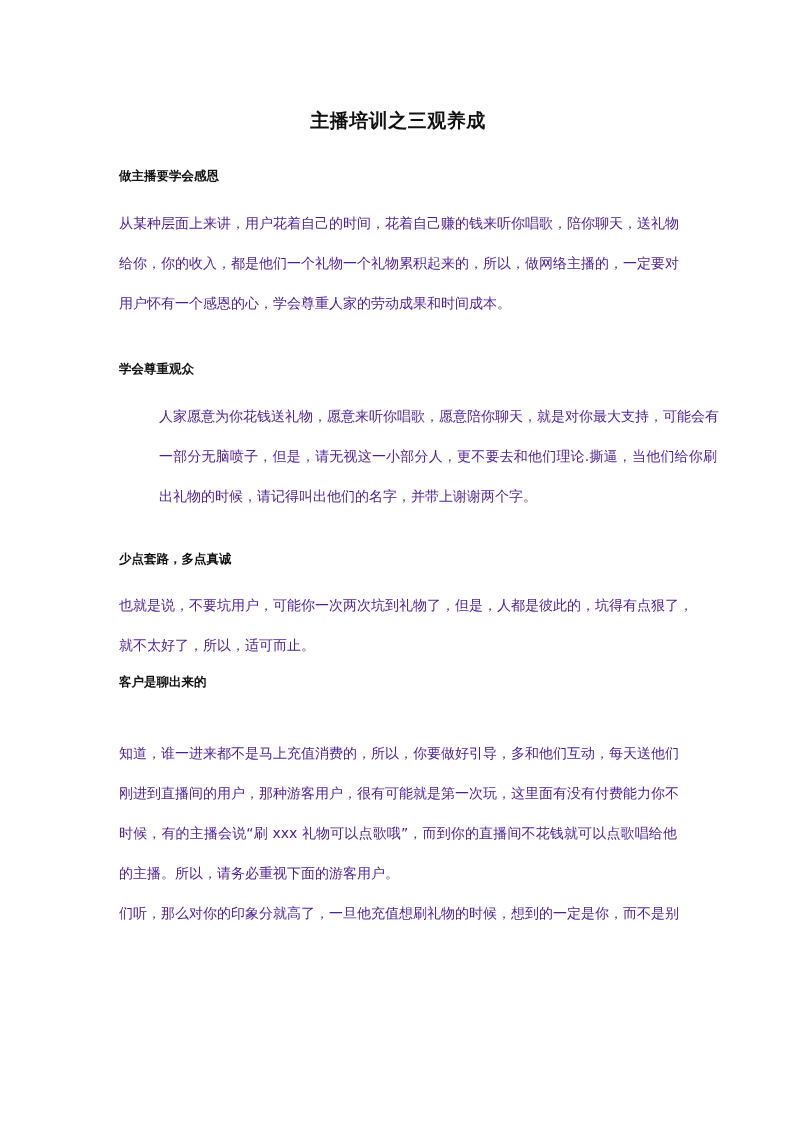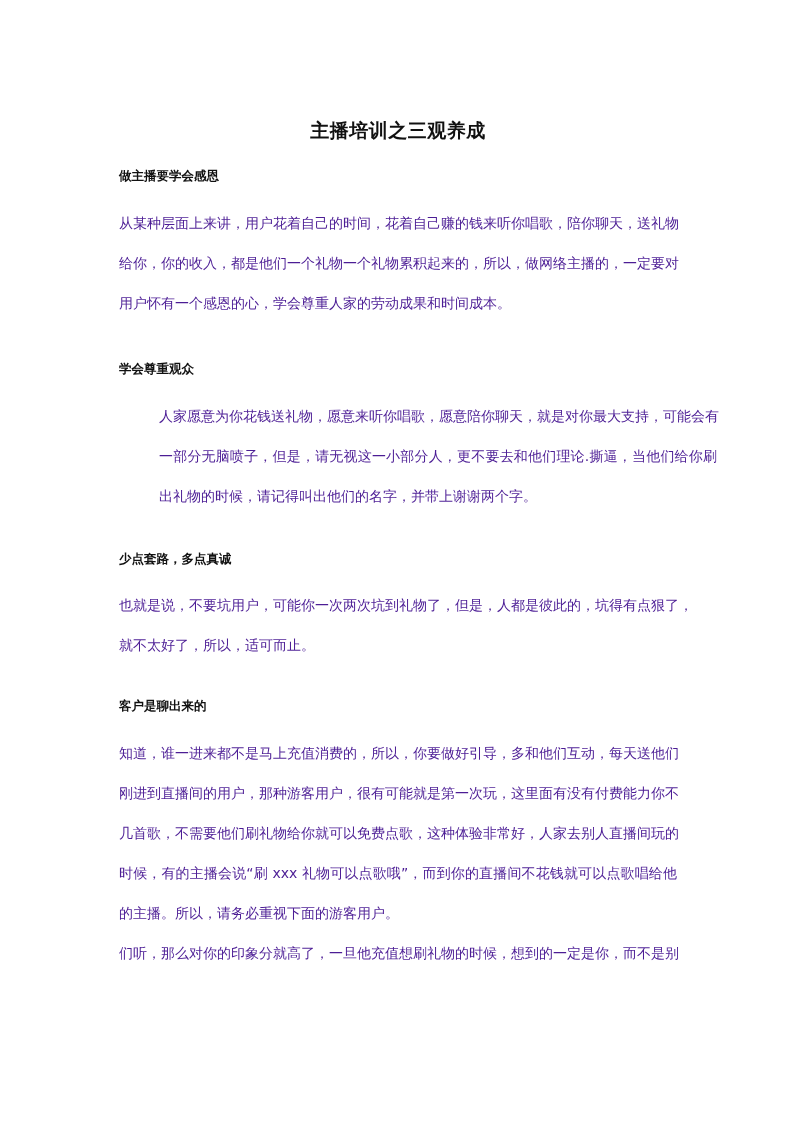--- a/index.html
+++ b/index.html
@@ -1,19 +1,19 @@
 <!DOCTYPE html>
 <html><head>
 <meta charset="utf-8">
 <style>
   html, body { margin: 0; padding: 0; background: #ffffff; }
   body { width: 794px; height: 1123px; position: relative; overflow: hidden;
          font-family: "DejaVu Sans", "Liberation Sans", sans-serif; color: #1a1a1a; }
   .page { position: absolute; left: 119px; top: 0; width: 558px; }
-  .title { position: absolute; left: 0; width: 558px; top: 118px; text-align: center;
+  .title { position: absolute; left: 0; width: 558px; top: 108px; text-align: center;
            font-size: 19px; font-weight: bold; letter-spacing: 0.5px; color: #111; }
   .heading { position: absolute; left: 0; font-size: 12.5px; font-weight: bold; color: #111; text-align: right; }
   .para { position: absolute; left: 0; width: 558px; font-size: 14px; line-height: 40px;
           color: #4c1d95; text-align: justify; text-justify: inter-character; }
   .line { display: block; white-space: nowrap; height: 40px; text-align-last: justify; }
   .line.last { text-align-last: left; }
 </style>
 </head>
 <body>
 
@@ -33,22 +33,21 @@
     <span class="line">一部分无脑喷子，但是，请无视这一小部分人，更不要去和他们理论.撕逼，当他们给你刷</span>
     <span class="line last">出礼物的时候，请记得叫出他们的名字，并带上谢谢两个字。</span>
   </div>
 
   <div class="heading" style="top:551px;">少点套路，多点真诚</div>
   <div class="para" style="top:585px;">
     <span class="line">也就是说，不要坑用户，可能你一次两次坑到礼物了，但是，人都是彼此的，坑得有点狠了，</span>
     <span class="line last">就不太好了，所以，适可而止。</span>
   </div>
 
-  <div class="heading" style="top:698px;">客户是聊出来的</div>
+  <div class="heading" style="top:674px;">客户是聊出来的</div>
   <div class="para" style="top:733px;">
     <span class="line">知道，谁一进来都不是马上充值消费的，所以，你要做好引导，多和他们互动，每天送他们</span>
     <span class="line">刚进到直播间的用户，那种游客用户，很有可能就是第一次玩，这里面有没有付费能力你不</span>
-    <span class="line">几首歌，不需要他们刷礼物给你就可以免费点歌，这种体验非常好，人家去别人直播间玩的</span>
     <span class="line">时候，有的主播会说“刷 xxx 礼物可以点歌哦”，而到你的直播间不花钱就可以点歌唱给他</span>
     <span class="line last">的主播。所以，请务必重视下面的游客用户。</span>
     <span class="line">们听，那么对你的印象分就高了，一旦他充值想刷礼物的时候，想到的一定是你，而不是别</span>
   </div>
 </div>
 
 </body></html>

